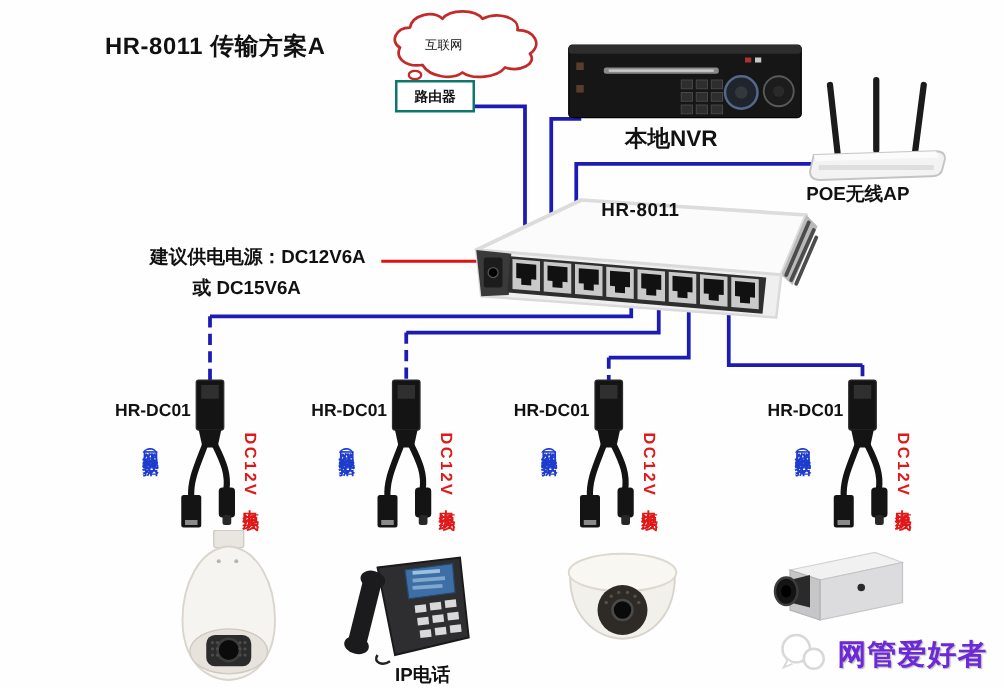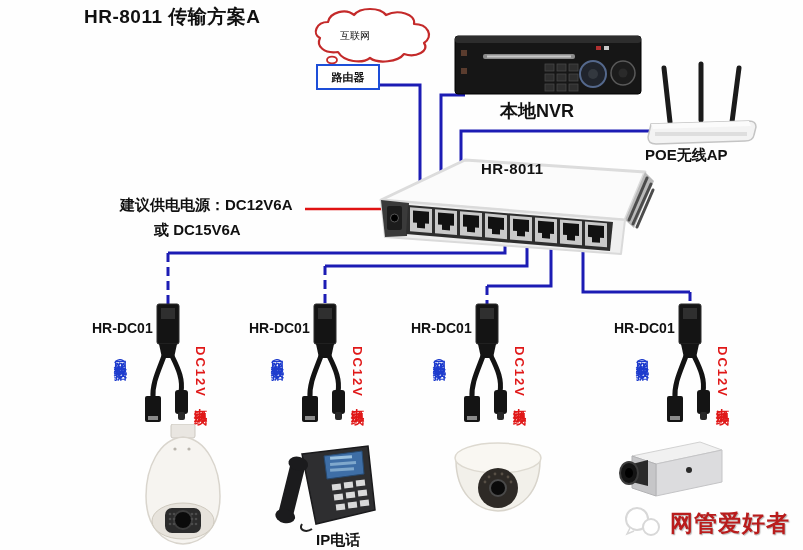--- a/index.html
+++ b/index.html
@@ -3,45 +3,45 @@
 <meta charset="utf-8">
 <style>
   html,body{margin:0;padding:0;background:#fff;}
   #stage{position:relative;width:803px;height:550px;background:#fefefe;overflow:hidden;
          font-family:"Liberation Sans","DejaVu Sans",sans-serif;color:#111;}
   .abs{position:absolute;}
   #wires{position:absolute;left:0;top:0;width:803px;height:550px;z-index:1;pointer-events:none;}
   .layer2{z-index:2;}
   .layer3{z-index:3;}
   
-  .title1{left:84px;top:4px;font-size:19px;font-weight:bold;letter-spacing:.5px;}
+  .title1{left:84px;top:24px;font-size:19px;font-weight:bold;letter-spacing:.5px;}
   .title2{left:106px;top:38px;font-size:17px;font-weight:bold;}
   .note{left:78px;top:95px;font-size:15px;font-weight:bold;}
   
   .cloud-label{left:340px;top:29px;font-size:10px;font-weight:normal;}
-  .router-box{left:316px;top:64px;width:60px;height:22px;border:2px solid #1d4ed8;background:#fff;
+  .router-box{left:316px;top:64px;width:60px;height:22px;border:2px solid #0f766e;background:#fff;
               display:flex;align-items:center;justify-content:center;font-size:11px;font-weight:bold;}
   
   .nvr-label{left:500px;top:99px;font-size:18px;font-weight:bold;}
   .ap-label{left:645px;top:146px;font-size:15px;font-weight:bold;}
   .switch-label{left:481px;top:160px;font-size:15px;font-weight:bold;letter-spacing:.5px;}
   .phone-label{left:300px;top:531px;font-size:15px;font-weight:bold;margin-left:16px;}
   
   .power1{left:120px;top:196px;font-size:15px;font-weight:bold;}
   .power2{left:154px;top:221px;font-size:15px;font-weight:bold;}
   
   .adapter{width:160px;height:140px;top:300px;}
   .adapter .alabel{position:absolute;left:4px;top:20px;font-size:14px;font-weight:bold;white-space:nowrap;}
   .adapter svg{position:absolute;left:40px;top:0;}
   .vtext{position:absolute;writing-mode:vertical-rl;font-size:13px;font-weight:bold;letter-spacing:2px;line-height:1;}
   .vblue{left:26px;top:50px;color:#1e3ccd;}
   .vred{left:106px;top:46px;color:#e01818;}
   
   .watermark{left:622px;top:504px;display:flex;align-items:center;gap:6px;}
-  .watermark .wm-text{font-size:23px;font-weight:bold;color:#b91c1c;text-shadow:1px 1px 1px #b8b8b8;letter-spacing:1px;}
+  .watermark .wm-text{font-size:23px;font-weight:bold;color:#6d28d9;text-shadow:1px 1px 1px #b8b8b8;letter-spacing:1px;}
 </style>
 </head>
 <body>
 
 <div id="stage">
 
   <svg id="wires" viewBox="0 0 803 550">
     <g fill="none" stroke="#1c1cb4" stroke-width="3">
       <polyline points="376,85 420,85 420,210"></polyline>
       <polyline points="465,95 441,95 441,210"></polyline>

